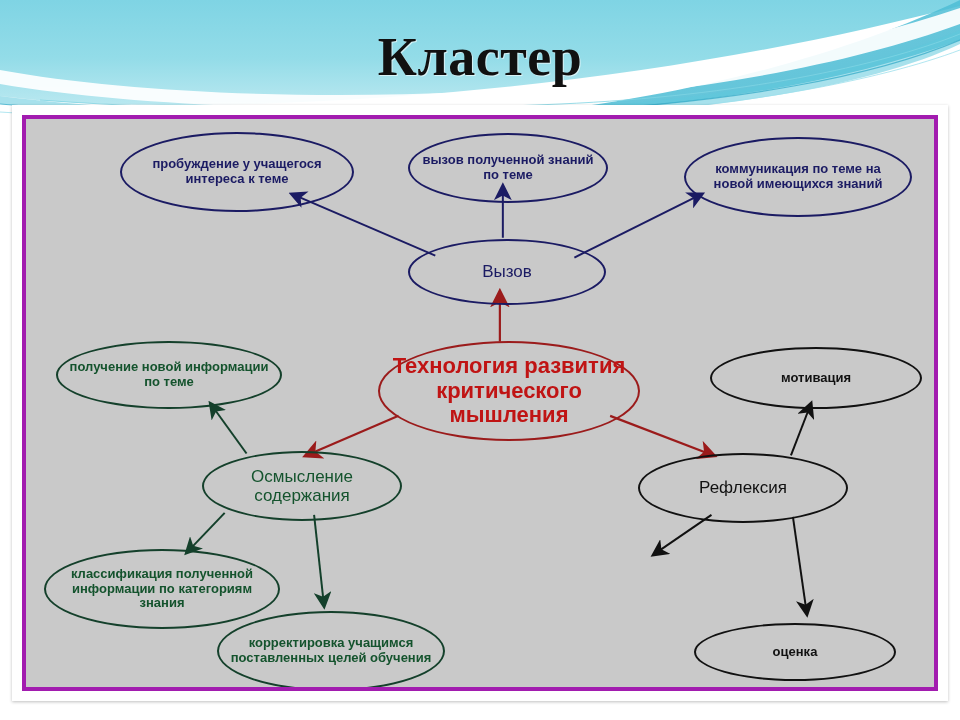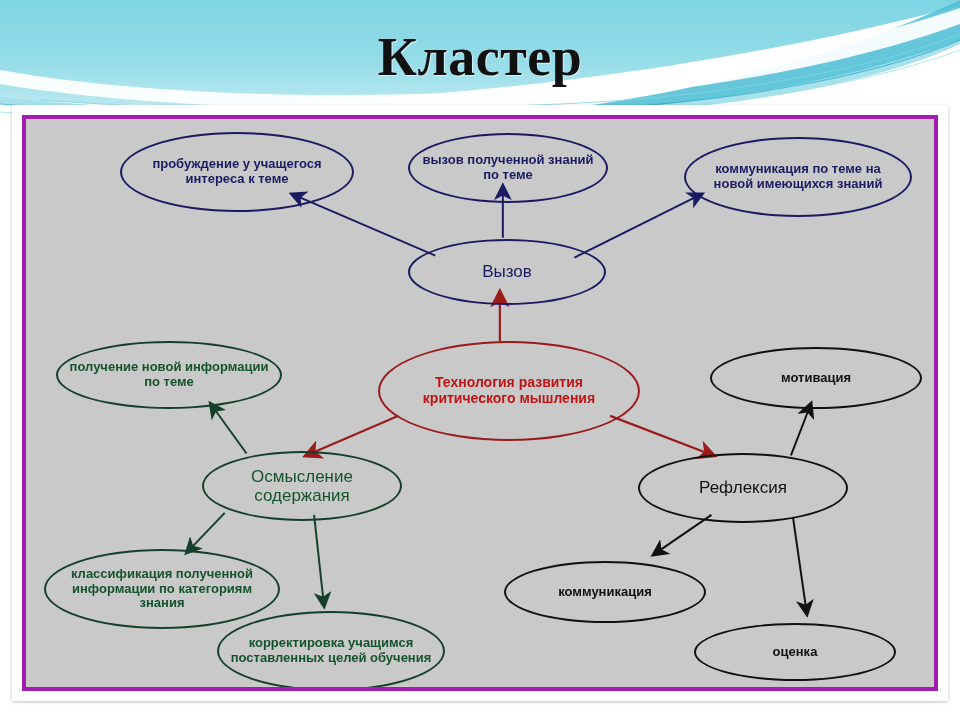--- a/index.html
+++ b/index.html
@@ -84,21 +84,21 @@
   }
   .node .node-label { display: block; width: 100%; }
 
   .n-blue  { border-color: #1b1b63; color: #1b1b63; border-width: 2px; }
   .n-red   { border-color: #9b1b1b; color: #c01414; border-width: 2px; }
   .n-green { border-color: #14402b; color: #14532d; border-width: 2px; }
   .n-black { border-color: #111111; color: #111111; border-width: 2px; }
 
   .small { font-size: 13px; font-weight: bold; }
   .big   { font-size: 17px; font-weight: normal; }
-  .mid   { font-size: 14px; font-weight: bold; }
+  .mid   { font-size: 22px; font-weight: bold; }
 </style>
 </head>
 <body>
 
 <div id="slide">
 
   <div id="header-art">
     <svg width="960" height="120" viewBox="0 0 960 120" xmlns="http://www.w3.org/2000/svg">
       <defs>
         <linearGradient id="tealgrad" x1="0" y1="0" x2="0" y2="1">
@@ -224,23 +224,20 @@
       </div>
 
       <div class="node n-black small" style="left:684px; top:228px; width:212px; height:62px;">
         <span class="node-label">мотивация</span>
       </div>
 
       <div class="node n-black big" style="left:612px; top:334px; width:210px; height:70px;">
         <span class="node-label">Рефлексия</span>
       </div>
 
-      <div class="node n-black small" style="left:478px; top:442px; width:202px; height:62px;">
-        <span class="node-label">коммуникация</span>
-      </div>
 
       <div class="node n-black small" style="left:668px; top:504px; width:202px; height:58px;">
         <span class="node-label">оценка</span>
       </div>
 
     </div>
   </div>
 </div>
 
 </body></html>

